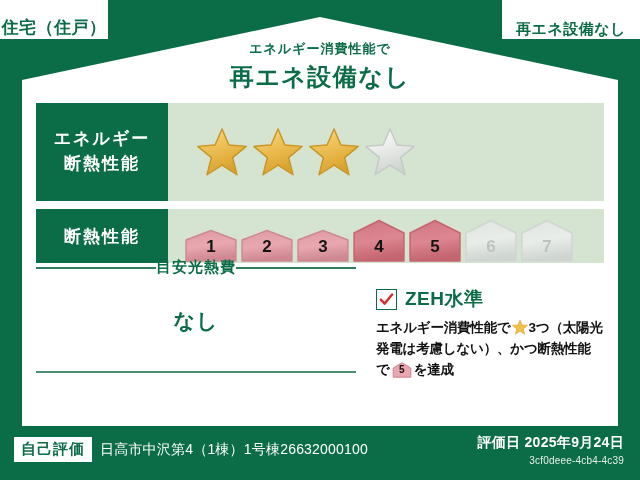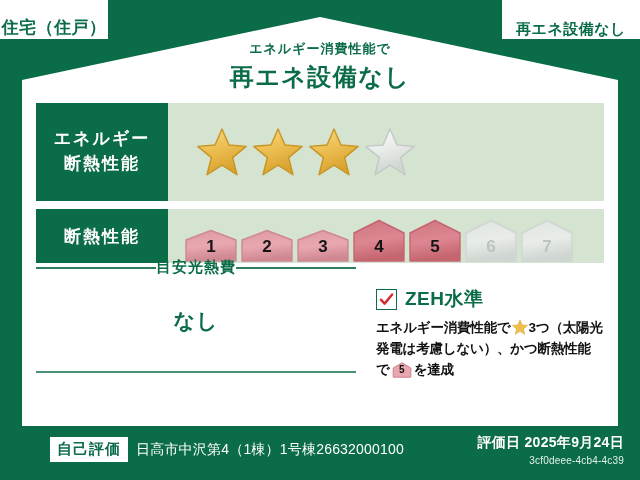--- a/index.html
+++ b/index.html
@@ -97,21 +97,21 @@
   .inline-house .n{
     position:absolute;left:0;right:0;bottom:0px;text-align:center;
     font-size:10px;font-weight:bold;color:#111;
   }
 
   
   #footer{position:absolute;left:0;right:0;bottom:0;height:54px;color:#fff;}
   #footer-left{position:absolute;left:14px;top:11px;display:flex;align-items:center;gap:8px;}
   #self-eval{
     background:#fff;color:#0b6c48;font-weight:bold;font-size:15px;
-    padding:3px 7px;letter-spacing:1px;margin-left:36px;
+    padding:3px 7px;letter-spacing:1px;
   }
   #address{font-size:14px;color:#fff;letter-spacing:.2px;}
   #footer-right{position:absolute;right:16px;top:8px;text-align:right;}
   #eval-date{font-size:14px;font-weight:bold;color:#fff;letter-spacing:.3px;}
   #doc-hash{font-size:10px;color:#e6f0ea;margin-top:3px;letter-spacing:.2px;}
 </style>
 </head>
 <body>
 
 <div id="label-root">

